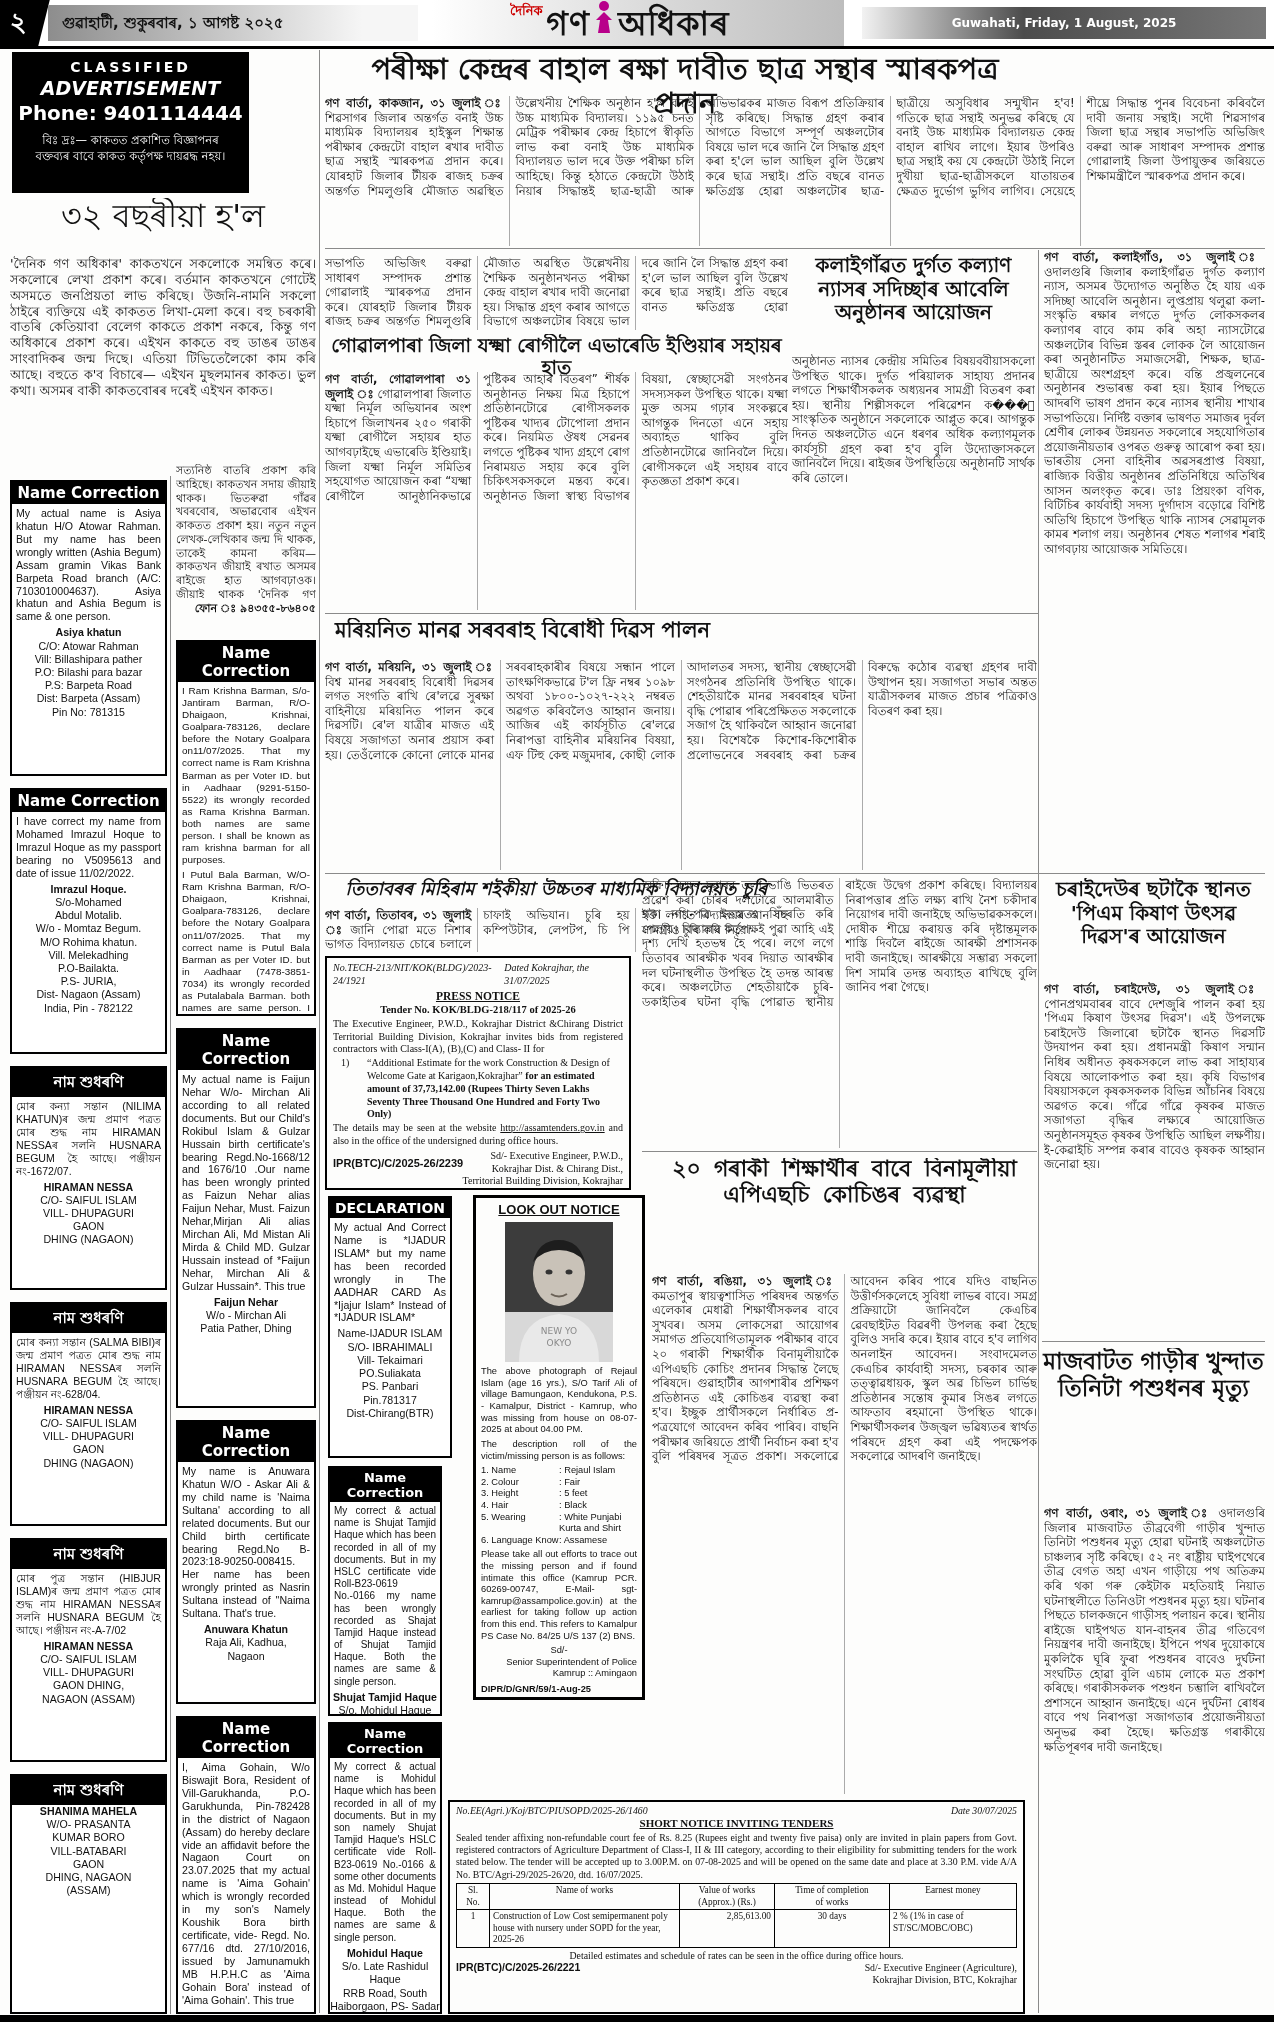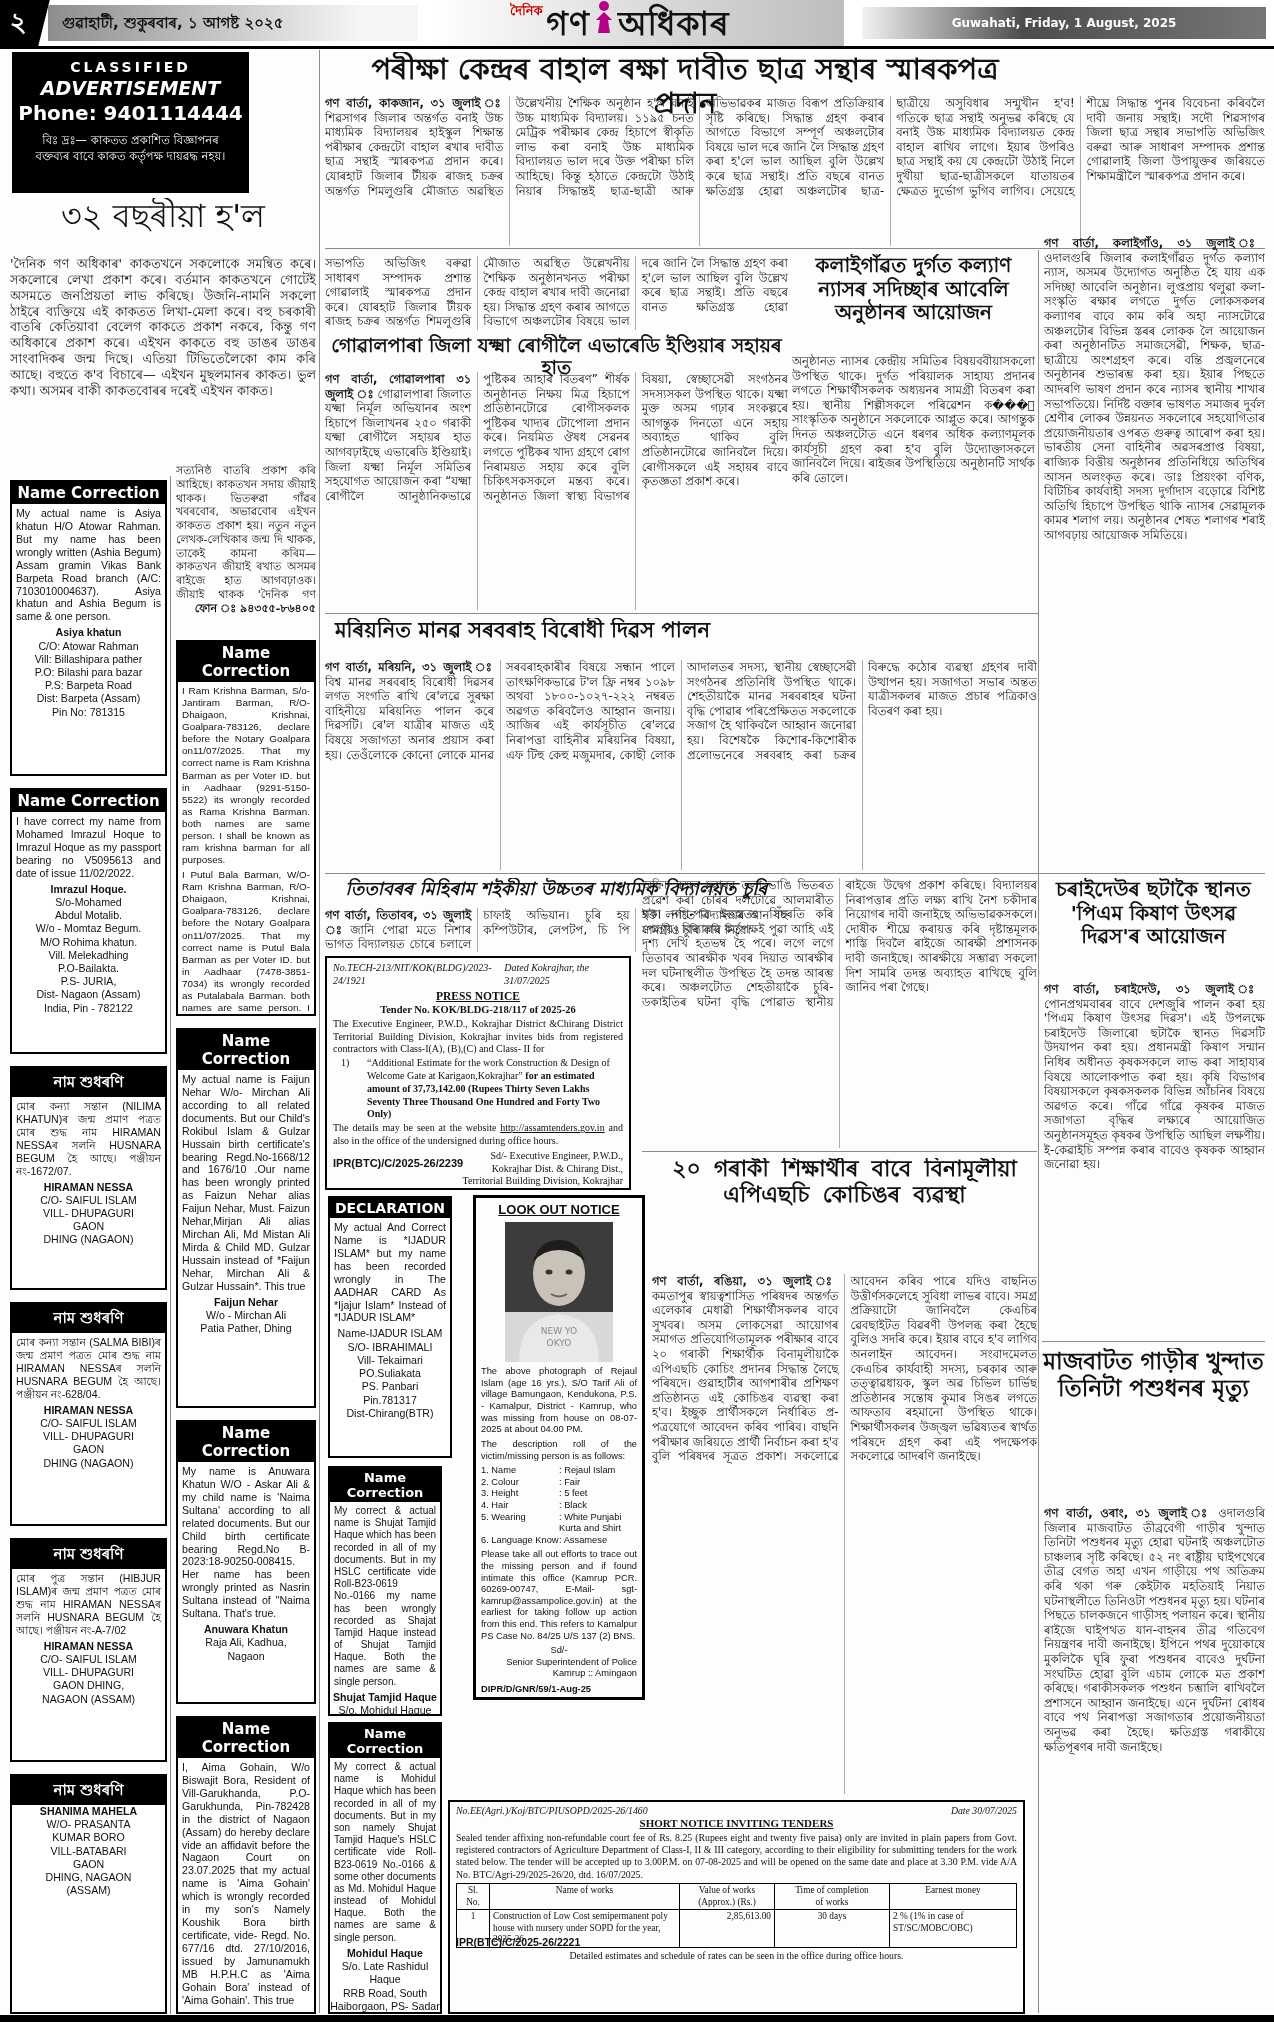--- a/index.html
+++ b/index.html
@@ -219,21 +219,21 @@
 
   <div class="abs bod" style="left:325px;top:256px;width:463px;height:74px;column-count:3;">সভাপতি অভিজিৎ বৰুৱা সাধাৰণ সম্পাদক প্ৰশান্ত গোৱালাই স্মাৰকপত্ৰ প্ৰদান কৰে। যোৰহাট জিলাৰ টীয়ক ৰাজহ চক্ৰৰ অন্তৰ্গত শিমলুগুৰি মৌজাত অৱস্থিত উল্লেখনীয় শৈক্ষিক অনুষ্ঠানখনত পৰীক্ষা কেন্দ্ৰ বাহাল ৰখাৰ দাবী জনোৱা হয়। সিদ্ধান্ত গ্ৰহণ কৰাৰ আগতে বিভাগে অঞ্চলটোৰ বিষয়ে ভাল দৰে জানি লৈ সিদ্ধান্ত গ্ৰহণ কৰা হ'লে ভাল আছিল বুলি উল্লেখ কৰে ছাত্ৰ সন্থাই। প্ৰতি বছৰে বানত ক্ষতিগ্ৰস্ত হোৱা অঞ্চলটোৰ ছাত্ৰ-ছাত্ৰীৰ স্বাৰ্থত কেন্দ্ৰটো ৰখাৰ দাবী জনায়।</div>
   <div class="abs hl" style="left:325px;top:334px;width:463px;font-size:19px;">গোৱালপাৰা জিলা যক্ষ্মা ৰোগীলৈ এভাৰেডি ইণ্ডিয়াৰ সহায়ৰ হাত</div>
   <div class="abs bod" style="left:325px;top:372px;width:463px;height:238px;column-count:3;">
     <span class="byl">গণ বাৰ্তা, গোৱালপাৰা ৩১ জুলাই ঃ</span>
     <span>গোৱালপাৰা জিলাত যক্ষ্মা নিৰ্মূল অভিযানৰ অংশ হিচাপে জিলাখনৰ ২৫০ গৰাকী যক্ষ্মা ৰোগীলৈ সহায়ৰ হাত আগবঢ়াইছে এভাৰেডি ইণ্ডিয়াই। জিলা যক্ষ্মা নিৰ্মূল সমিতিৰ সহযোগত আয়োজন কৰা “যক্ষ্মা ৰোগীলৈ আনুষ্ঠানিকভাৱে পুষ্টিকৰ আহাৰ বিতৰণ” শীৰ্ষক অনুষ্ঠানত নিক্ষয় মিত্ৰ হিচাপে প্ৰতিষ্ঠানটোৱে ৰোগীসকলক পুষ্টিকৰ খাদ্যৰ টোপোলা প্ৰদান কৰে। নিয়মিত ঔষধ সেৱনৰ লগতে পুষ্টিকৰ খাদ্য গ্ৰহণে ৰোগ নিৰাময়ত সহায় কৰে বুলি চিকিৎসকসকলে মন্তব্য কৰে। অনুষ্ঠানত জিলা স্বাস্থ্য বিভাগৰ বিষয়া, স্বেচ্ছাসেৱী সংগঠনৰ সদস্যসকল উপস্থিত থাকে। যক্ষ্মা মুক্ত অসম গঢ়াৰ সংকল্পৰে আগন্তুক দিনতো এনে সহায় অব্যাহত থাকিব বুলি প্ৰতিষ্ঠানটোৱে জানিবলৈ দিয়ে। ৰোগীসকলে এই সহায়ৰ বাবে কৃতজ্ঞতা প্ৰকাশ কৰে।</span>
   </div>
 
   <div class="abs hl" style="left:792px;top:254px;width:243px;font-size:20px;">কলাইগাঁৱত দুৰ্গত কল্যাণ ন্যাসৰ সদিচ্ছাৰ আবেলি অনুষ্ঠানৰ আয়োজন</div>
   <div class="abs bod" style="left:792px;top:354px;width:243px;height:256px;column-count:1;">অনুষ্ঠানত ন্যাসৰ কেন্দ্ৰীয় সমিতিৰ বিষয়ববীয়াসকলো উপস্থিত থাকে। দুৰ্গত পৰিয়ালক সাহায্য প্ৰদানৰ লগতে শিক্ষাৰ্থীসকলক অধ্যয়নৰ সামগ্ৰী বিতৰণ কৰা হয়। স্থানীয় শিল্পীসকলে পৰিৱেশন ক���া সাংস্কৃতিক অনুষ্ঠানে সকলোকে আপ্লুত কৰে। আগন্তুক দিনত অঞ্চলটোত এনে ধৰণৰ অধিক কল্যাণমূলক কাৰ্যসূচী গ্ৰহণ কৰা হ'ব বুলি উদ্যোক্তাসকলে জানিবলৈ দিয়ে। ৰাইজৰ উপস্থিতিয়ে অনুষ্ঠানটি সাৰ্থক কৰি তোলে।</div>
-  <div class="abs bod" style="left:1044px;top:236px;width:221px;height:620px;column-count:1;">
+  <div class="abs bod" style="left:1044px;top:250px;width:221px;height:620px;column-count:1;">
     <span class="byl">গণ বাৰ্তা, কলাইগাঁও, ৩১ জুলাই ঃ</span>
     <span>ওদালগুৰি জিলাৰ কলাইগাঁৱত দুৰ্গত কল্যাণ ন্যাস, অসমৰ উদ্যোগত অনুষ্ঠিত হৈ যায় এক সদিচ্ছা আবেলি অনুষ্ঠান। লুপ্তপ্ৰায় থলুৱা কলা-সংস্কৃতি ৰক্ষাৰ লগতে দুৰ্গত লোকসকলৰ কল্যাণৰ বাবে কাম কৰি অহা ন্যাসটোৱে অঞ্চলটোৰ বিভিন্ন স্তৰৰ লোকক লৈ আয়োজন কৰা অনুষ্ঠানটিত সমাজসেৱী, শিক্ষক, ছাত্ৰ-ছাত্ৰীয়ে অংশগ্ৰহণ কৰে। বন্তি প্ৰজ্বলনেৰে অনুষ্ঠানৰ শুভাৰম্ভ কৰা হয়। ইয়াৰ পিছতে আদৰণি ভাষণ প্ৰদান কৰে ন্যাসৰ স্থানীয় শাখাৰ সভাপতিয়ে। নিৰ্দিষ্ট বক্তাৰ ভাষণত সমাজৰ দুৰ্বল শ্ৰেণীৰ লোকৰ উন্নয়নত সকলোৰে সহযোগিতাৰ প্ৰয়োজনীয়তাৰ ওপৰত গুৰুত্ব আৰোপ কৰা হয়। ভাৰতীয় সেনা বাহিনীৰ অৱসৰপ্ৰাপ্ত বিষয়া, ৰাজ্যিক বিত্তীয় অনুষ্ঠানৰ প্ৰতিনিধিয়ে অতিথিৰ আসন অলংকৃত কৰে। ডাঃ প্ৰিয়ংকা বণিক, বিটিচিৰ কাৰ্যবাহী সদস্য দুৰ্গাদাস বড়োৱে বিশিষ্ট অতিথি হিচাপে উপস্থিত থাকি ন্যাসৰ সেৱামূলক কামৰ শলাগ লয়। অনুষ্ঠানৰ শেষত শলাগৰ শৰাই আগবঢ়ায় আয়োজক সমিতিয়ে।</span>
   </div>
 
   <div class="abs hl" style="left:325px;top:618px;width:395px;font-size:21px;">মৰিয়নিত মানৱ সৰবৰাহ বিৰোধী দিৱস পালন</div>
   <div class="abs bod" style="left:325px;top:660px;width:712px;height:210px;column-count:4;">
     <span class="byl">গণ বাৰ্তা, মৰিয়নি, ৩১ জুলাই ঃ</span>
     <span>বিশ্ব মানৱ সৰবৰাহ বিৰোধী দিৱসৰ লগত সংগতি ৰাখি ৰে'লৱে সুৰক্ষা বাহিনীয়ে মৰিয়নিত পালন কৰে দিৱসটি। ৰে'ল যাত্ৰীৰ মাজত এই বিষয়ে সজাগতা অনাৰ প্ৰয়াস কৰা হয়। তেওঁলোকে কোনো লোকে মানৱ সৰবৰাহকাৰীৰ বিষয়ে সন্ধান পালে তাৎক্ষণিকভাৱে ট'ল ফ্ৰি নম্বৰ ১০৯৮ অথবা ১৮০০-১০২৭-২২২ নম্বৰত অৱগত কৰিবলৈও আহ্বান জনায়। আজিৰ এই কাৰ্যসূচীত ৰে'লৱে নিৰাপত্তা বাহিনীৰ মৰিয়নিৰ বিষয়া, এফ টিহু কেহু মজুমদাৰ, কোছী লোক আদালতৰ সদস্য, স্থানীয় স্বেচ্ছাসেৱী সংগঠনৰ প্ৰতিনিধি উপস্থিত থাকে। শেহতীয়াকৈ মানৱ সৰবৰাহৰ ঘটনা বৃদ্ধি পোৱাৰ পৰিপ্ৰেক্ষিতত সকলোকে সজাগ হৈ থাকিবলৈ আহ্বান জনোৱা হয়। বিশেষকৈ কিশোৰ-কিশোৰীক প্ৰলোভনেৰে সৰবৰাহ কৰা চক্ৰৰ বিৰুদ্ধে কঠোৰ ব্যৱস্থা গ্ৰহণৰ দাবী উত্থাপন হয়। সজাগতা সভাৰ অন্তত যাত্ৰীসকলৰ মাজত প্ৰচাৰ পত্ৰিকাও বিতৰণ কৰা হয়।</span>
   </div>
 
@@ -380,17 +380,19 @@
       <tr>
         <td class="ctr">1</td>
         <td>Construction of Low Cost semipermanent poly house with nursery under SOPD for the year, 2025-26</td>
         <td class="num">2,85,613.00</td>
         <td class="ctr">30 days</td>
         <td>2 % (1% in case of ST/SC/MOBC/OBC)</td>
       </tr>
     </tbody>
       </table>
     <div class="foot">Detailed estimates and schedule of rates can be seen in the office during office hours.</div>
+    <div class="sig">Sd/- Executive Engineer (Agriculture),
+Kokrajhar Division, BTC, Kokrajhar</div>
     <div class="ipr">IPR(BTC)/C/2025-26/2221</div>
   </div>
 
   <div id="botbar" class="abs"></div>
 </div>
 
 </body></html>

